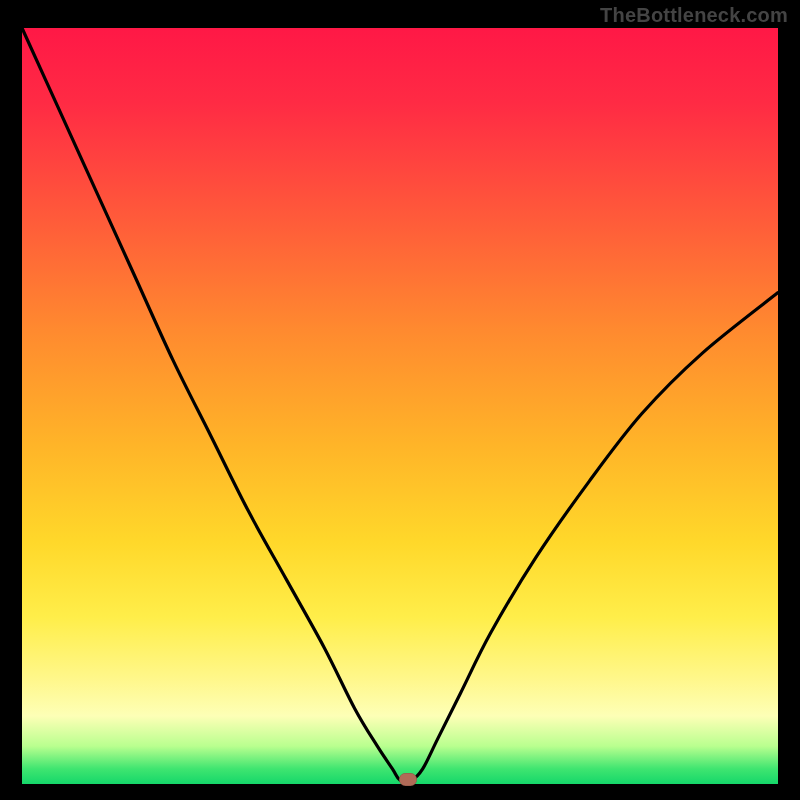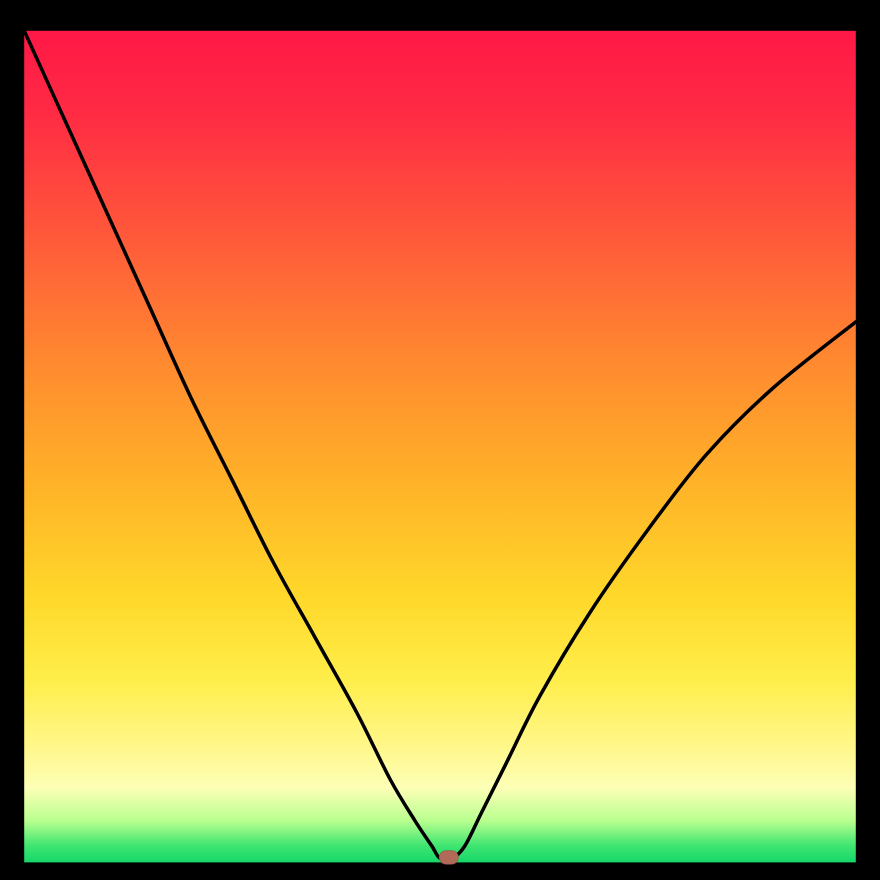--- a/index.html
+++ b/index.html
@@ -65,20 +65,21 @@
     background: #b06a57;
     border-radius: 7px;
     box-shadow: 0 0 0 0.5px rgba(0,0,0,0.2) inset;
   }
 </style>
 </head>
 <body>
 
 <div class="frame">
 
+  <div class="watermark">TheBottleneck.com</div>
 
   <div class="plot" id="plot">
     <svg class="curve" viewBox="0 0 756 756" preserveAspectRatio="none">
       <path id="curvePath" fill="none" stroke="#000" stroke-width="3.2" stroke-linejoin="round" stroke-linecap="round" d="M 0.00 0.00 C 6.30 13.86, 25.20 55.44, 37.80 83.16 C 50.40 110.88, 63.00 138.60, 75.60 166.32 C 88.20 194.04, 100.80 221.76, 113.40 249.48 C 126.00 277.20, 138.60 306.18, 151.20 332.64 C 163.80 359.10, 176.40 383.04, 189.00 408.24 C 201.60 433.44, 214.20 459.90, 226.80 483.84 C 239.40 507.78, 252.00 529.20, 264.60 551.88 C 277.20 574.56, 291.06 598.50, 302.40 619.92 C 313.74 641.34, 323.82 664.02, 332.64 680.40 C 341.46 696.78, 349.02 708.12, 355.32 718.20 C 361.62 728.28, 366.66 735.21, 370.44 740.88 C 374.22 746.55, 374.85 750.33, 378.00 752.22 C 381.15 754.11, 385.56 754.11, 389.34 752.22 C 393.12 750.33, 396.27 747.81, 400.68 740.88 C 405.09 733.95, 409.50 723.24, 415.80 710.64 C 422.10 698.04, 429.66 682.92, 438.48 665.28 C 447.30 647.64, 456.12 627.48, 468.72 604.80 C 481.32 582.12, 497.70 554.40, 514.08 529.20 C 530.46 504.00, 549.36 477.54, 567.00 453.60 C 584.64 429.66, 601.02 406.98, 619.92 385.56 C 638.82 364.14, 657.72 345.24, 680.40 325.08 C 703.08 304.92, 743.40 274.68, 756.00 264.60"></path>
     </svg>
     <div class="marker" id="marker" style="left: 376.56px; top: 745.22px; background: rgb(176, 106, 87);"></div>
   </div>
 
 </div>
 

